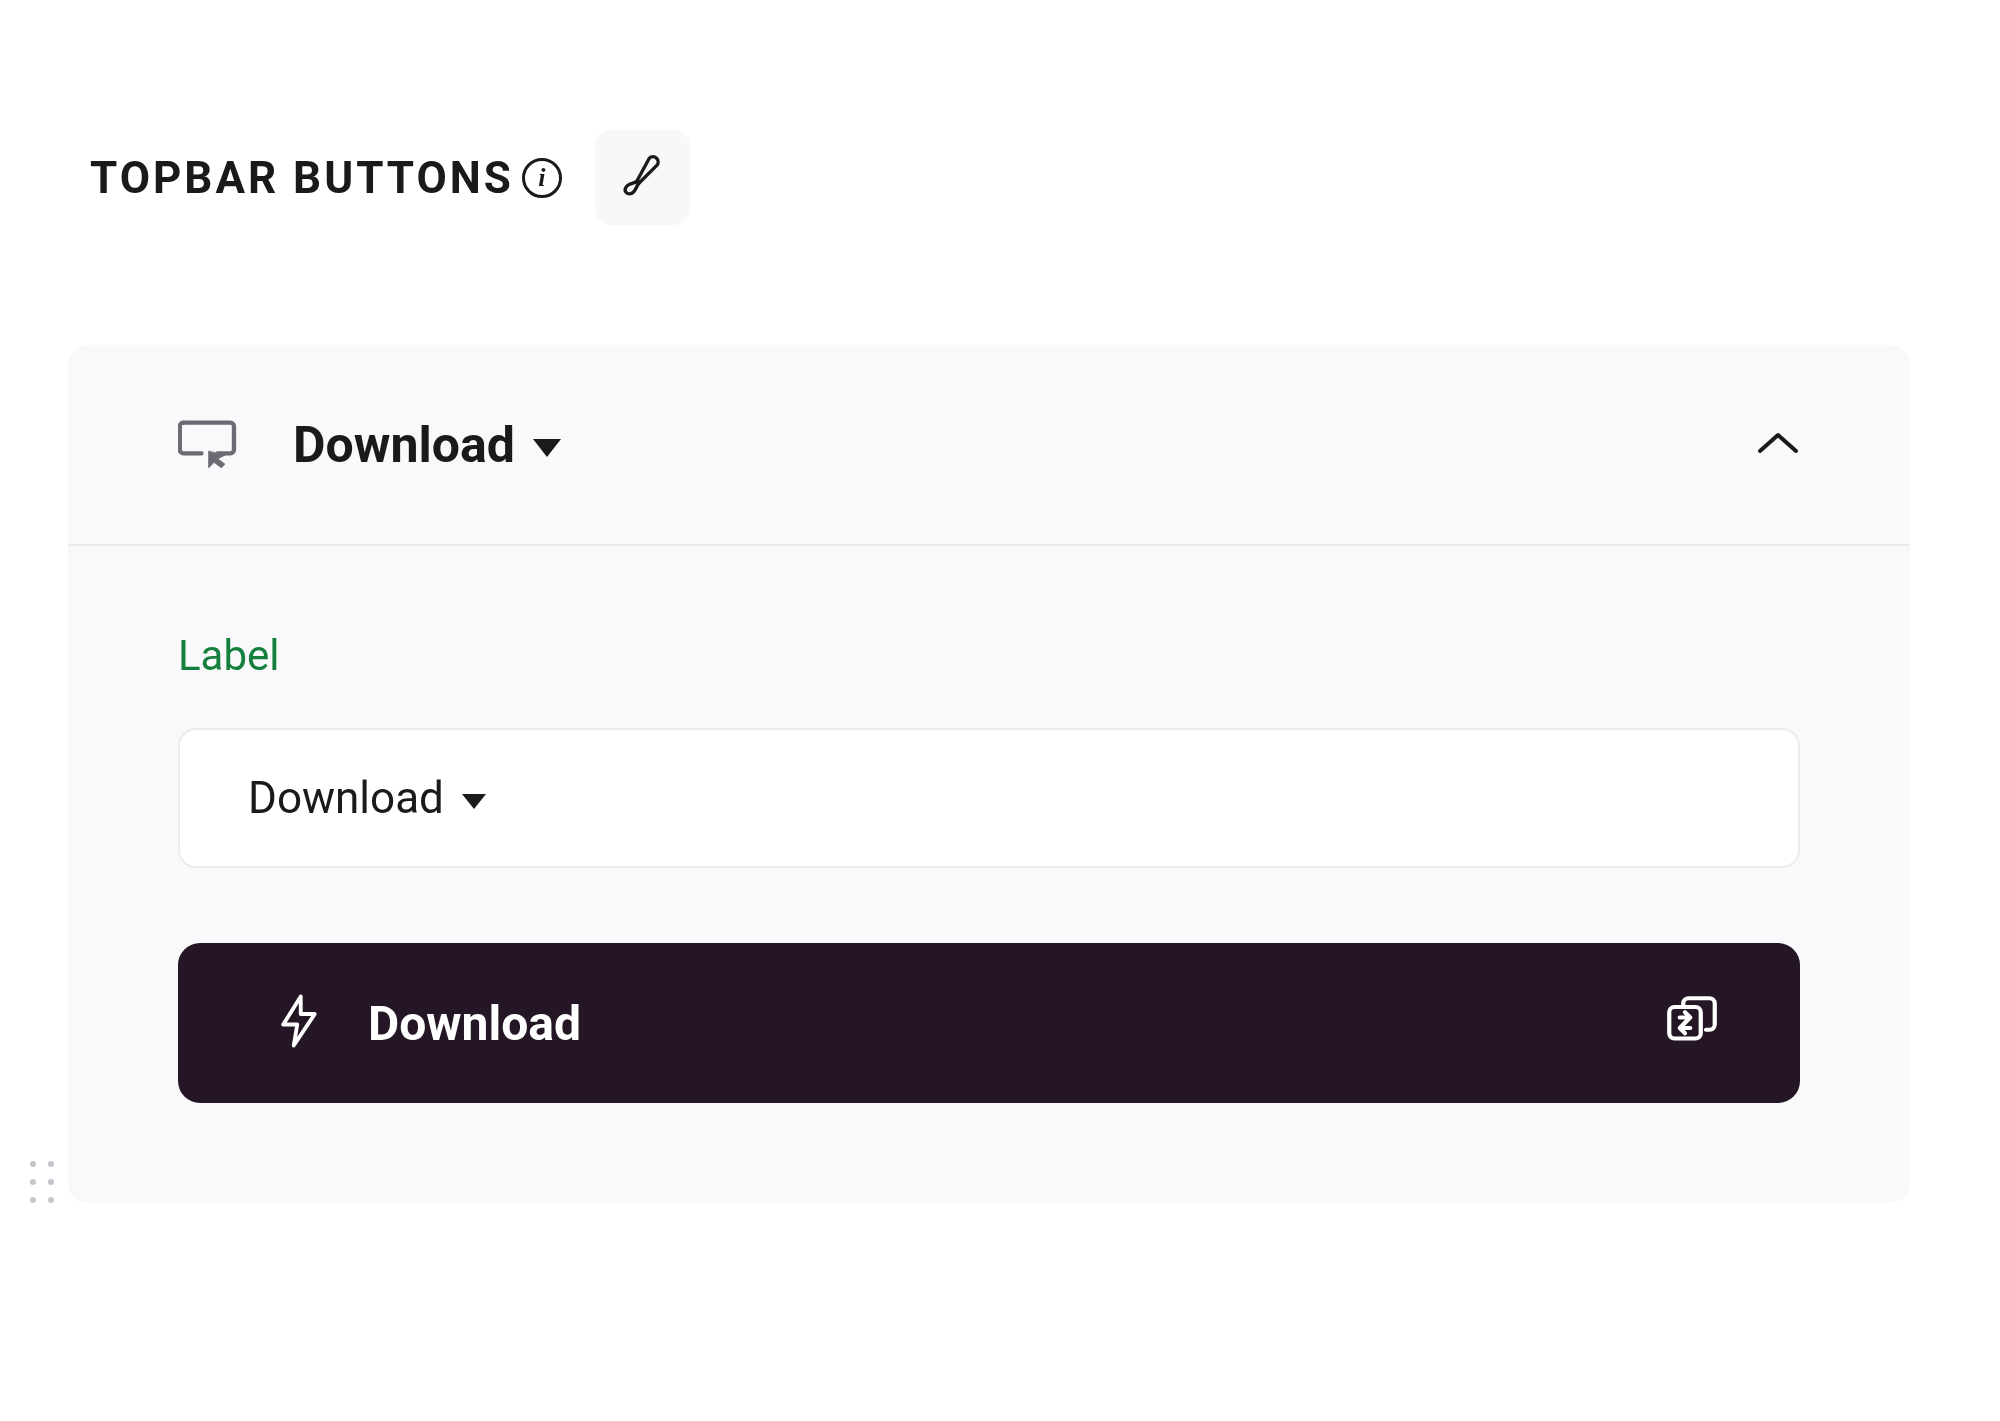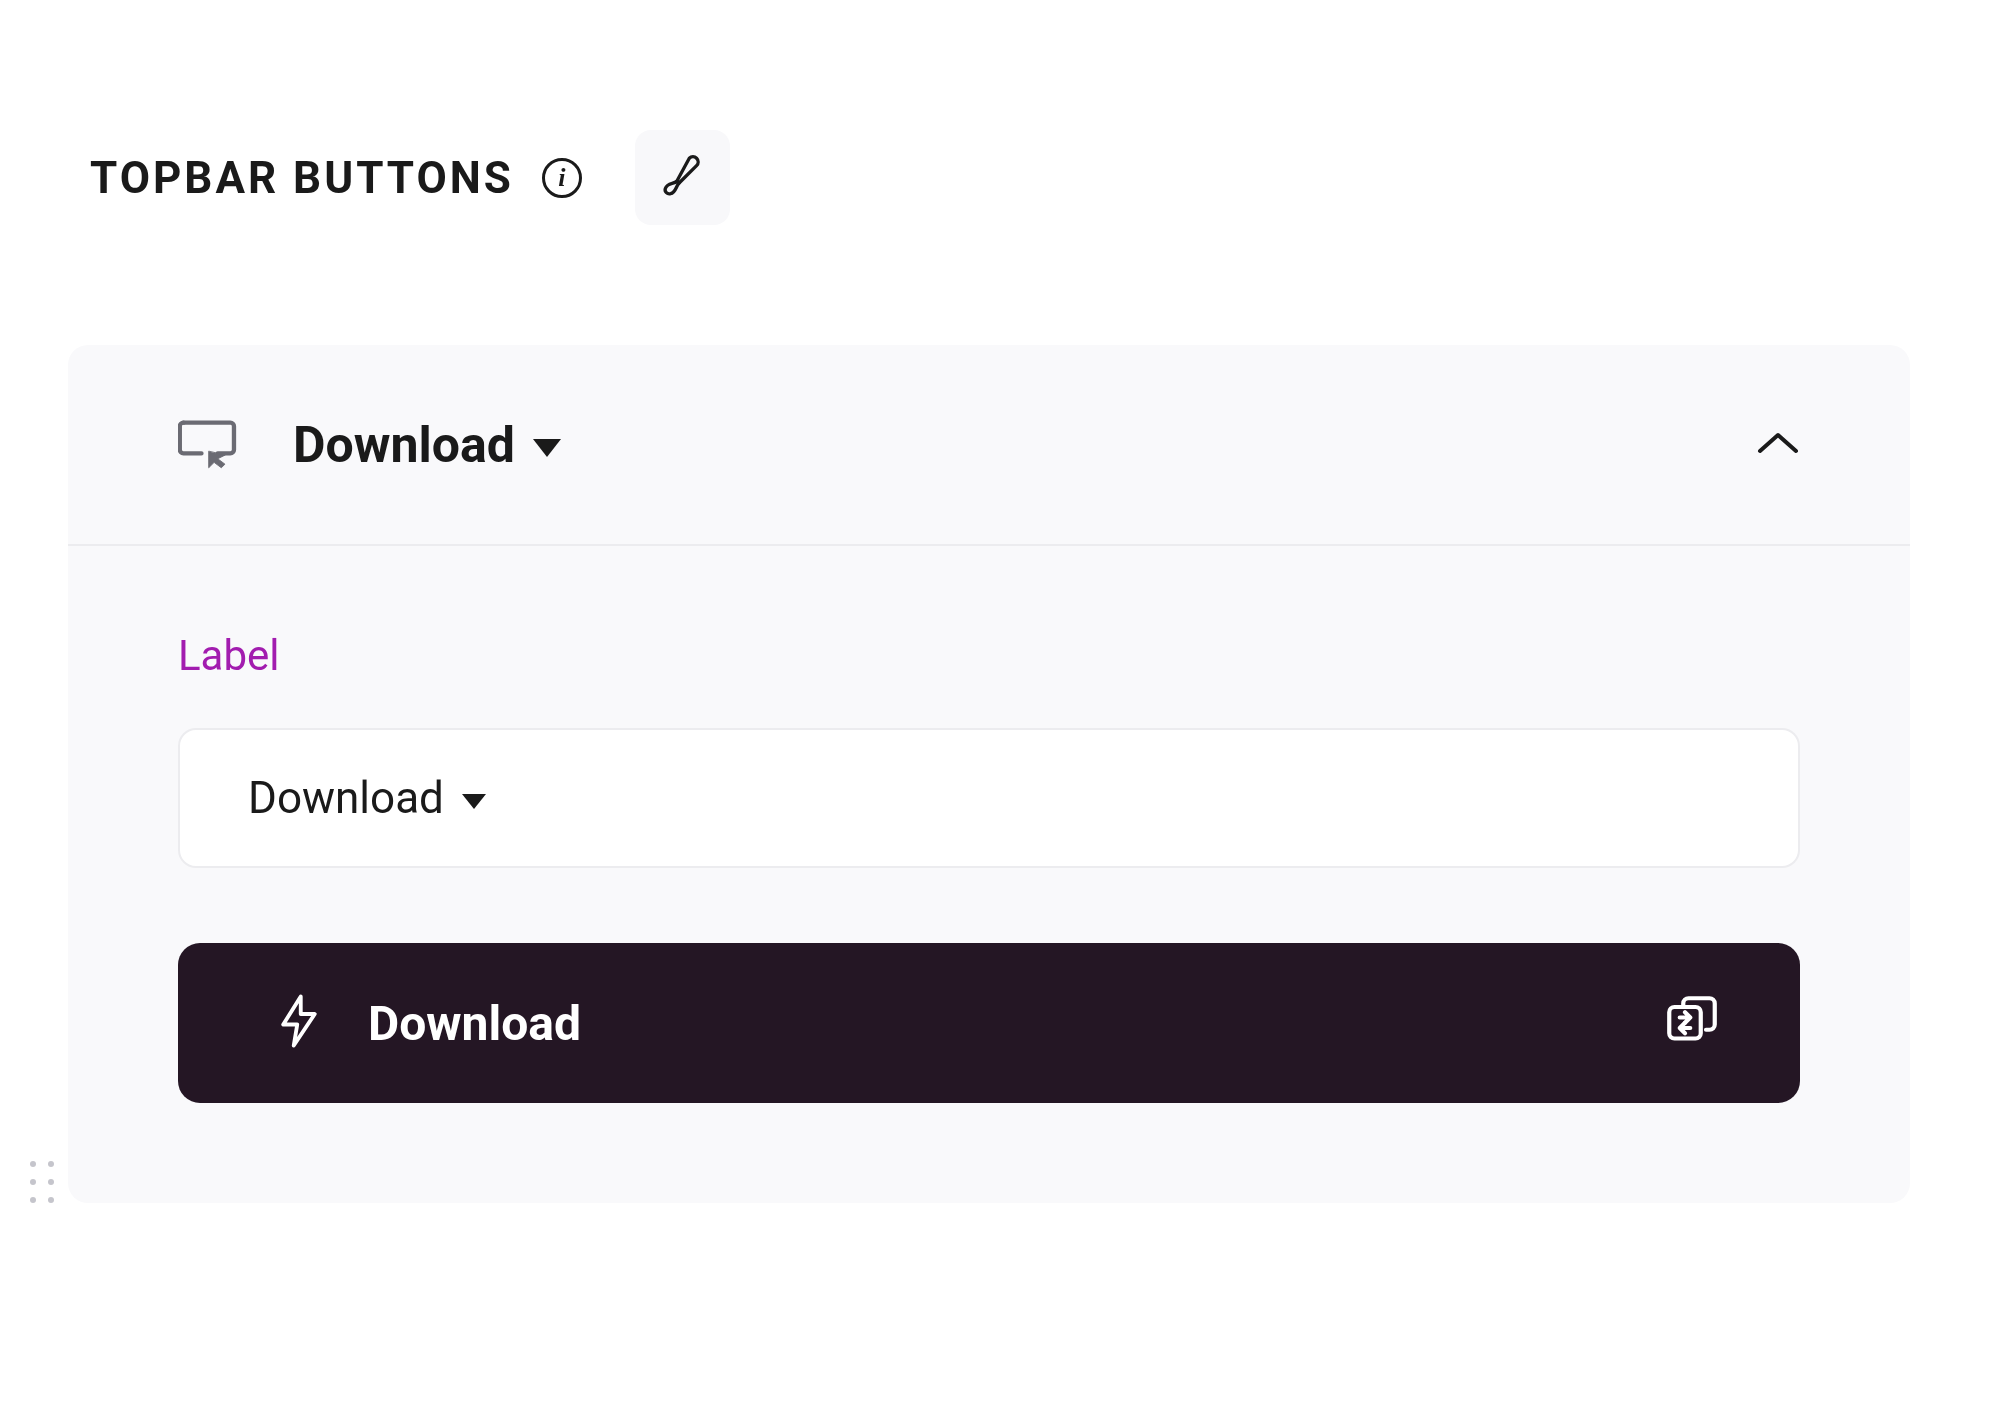--- a/index.html
+++ b/index.html
@@ -11,21 +11,21 @@
       font-family: -apple-system, BlinkMacSystemFont, 'Segoe UI', Roboto, Helvetica, Arial, sans-serif;
       background: #ffffff;
       padding: 130px 90px 90px 30px;
       width: 2000px;
       height: 1421px;
       color: #1a1a1a;
     }
     .section-header {
       display: flex;
       align-items: center;
-      gap: 28px;
+      gap: 8px;
       margin-bottom: 120px;
       margin-left: 60px;
     }
     .section-title {
       font-size: 44px;
       font-weight: 700;
       letter-spacing: 3px;
       color: #1a1a1a;
     }
     .info-icon-circle {
@@ -120,21 +120,21 @@
     .chevron-up svg {
       width: 44px;
       height: 28px;
     }
     .panel-body {
       padding: 85px 110px 100px 110px;
     }
     .field-label {
       font-size: 42px;
       font-weight: 400;
-      color: #a21caf;
+      color: #15803d;
       margin-bottom: 48px;
     }
     .label-input {
       width: 100%;
       background: #ffffff;
       border: 2px solid #ececef;
       border-radius: 18px;
       padding: 42px 68px;
       display: flex;
       align-items: center;

